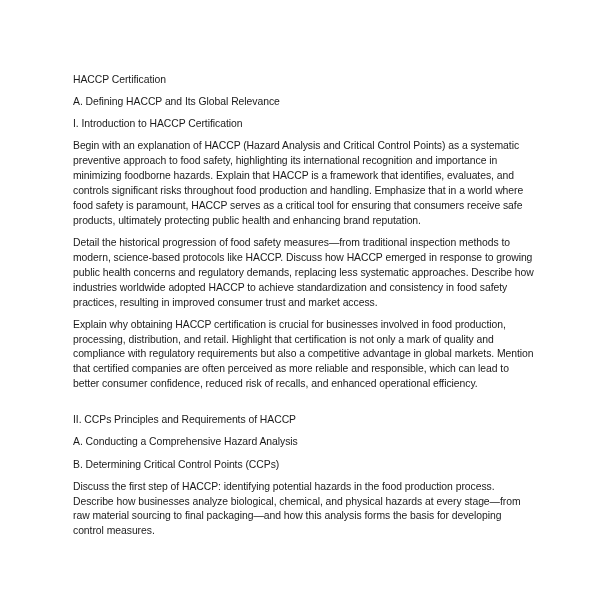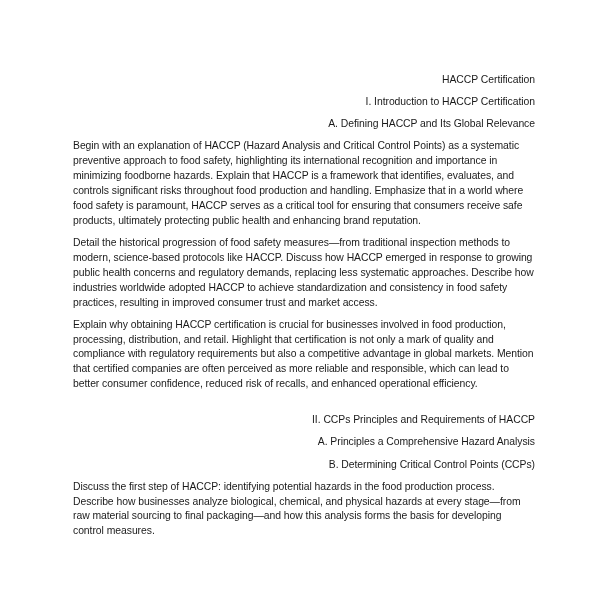--- a/index.html
+++ b/index.html
@@ -22,45 +22,44 @@
       width: 462px;
     }
     .line {
       font-size: 10.4px;
       line-height: 14.9px;
       margin: 0;
       letter-spacing: -0.05px;
     }
     .heading {
       margin-bottom: 7.2px;
-      text-align: right;
     }
     .para {
       margin-bottom: 7.2px;
     }
     .section-gap {
       height: 14px;
     }
   </style>
 </head>
 <body>
 
 <div class="page">
   <p class="line heading">HACCP Certification</p>
 
+  <p class="line heading">A. Defining HACCP and Its Global Relevance</p>
+
   <p class="line heading">I. Introduction to HACCP Certification</p>
-
-  <p class="line heading">A. Defining HACCP and Its Global Relevance</p>
   <p class="line para">Begin with an explanation of HACCP (Hazard Analysis and Critical Control Points) as a systematic preventive approach to food safety, highlighting its international recognition and importance in minimizing foodborne hazards. Explain that HACCP is a framework that identifies, evaluates, and controls significant risks throughout food production and handling. Emphasize that in a world where food safety is paramount, HACCP serves as a critical tool for ensuring that consumers receive safe products, ultimately protecting public health and enhancing brand reputation.</p>
 
   <p class="line para">Detail the historical progression of food safety measures—from traditional inspection methods to modern, science-based protocols like HACCP. Discuss how HACCP emerged in response to growing public health concerns and regulatory demands, replacing less systematic approaches. Describe how industries worldwide adopted HACCP to achieve standardization and consistency in food safety practices, resulting in improved consumer trust and market access.</p>
 
   <p class="line para">Explain why obtaining HACCP certification is crucial for businesses involved in food production, processing, distribution, and retail. Highlight that certification is not only a mark of quality and compliance with regulatory requirements but also a competitive advantage in global markets. Mention that certified companies are often perceived as more reliable and responsible, which can lead to better consumer confidence, reduced risk of recalls, and enhanced operational efficiency.</p>
 
   <div class="section-gap"></div>
 
   <p class="line heading">II. CCPs Principles and Requirements of HACCP</p>
 
-  <p class="line heading">A. Principles a Comprehensive Hazard Analysis</p>
+  <p class="line heading">A. Conducting a Comprehensive Hazard Analysis</p>
   <p class="line heading">B. Determining Critical Control Points (CCPs)</p>
 
   <p class="line para">Discuss the first step of HACCP: identifying potential hazards in the food production process. Describe how businesses analyze biological, chemical, and physical hazards at every stage—from raw material sourcing to final packaging—and how this analysis forms the basis for developing control measures.</p>
 </div>
 
 </body></html>

